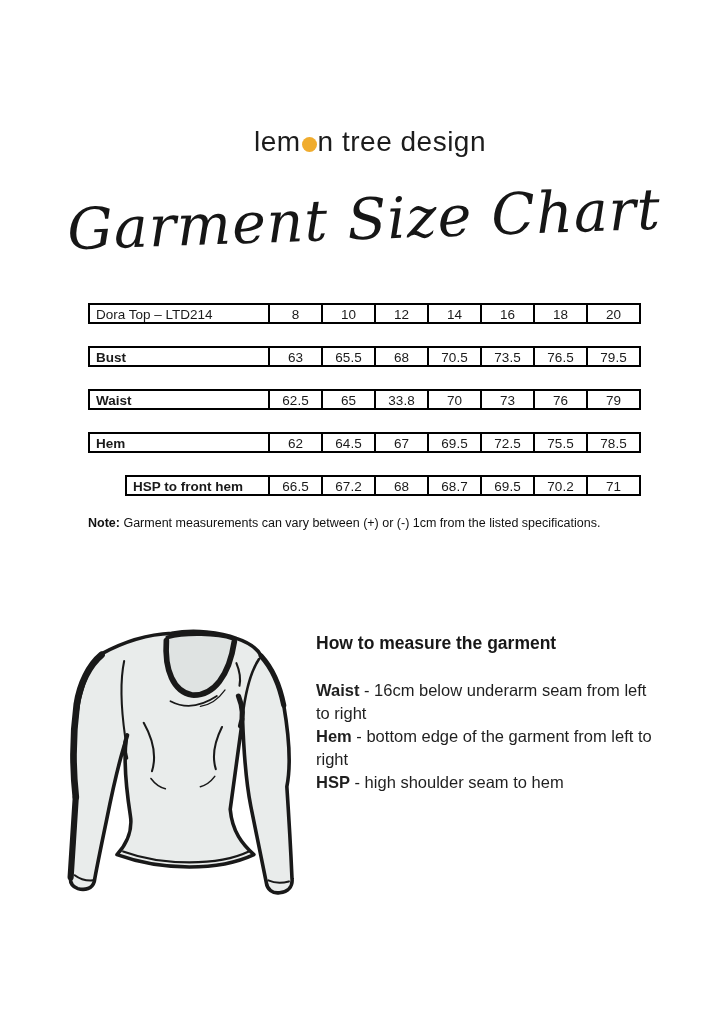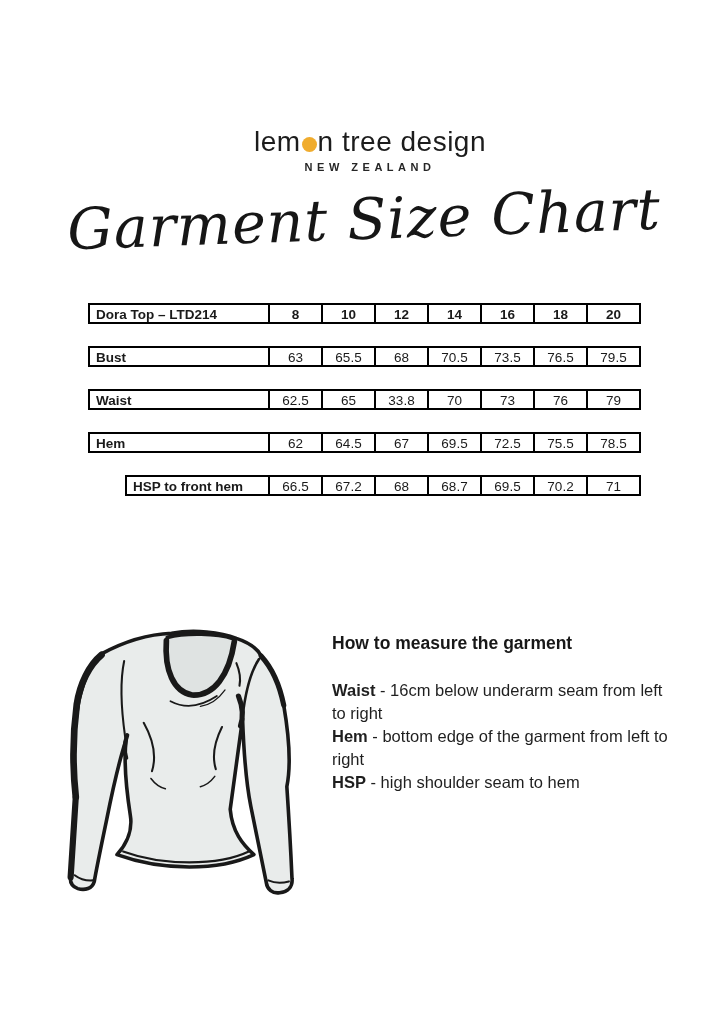--- a/index.html
+++ b/index.html
@@ -34,47 +34,46 @@
     height:21px; margin-bottom:22px; background:#fff;
   }
   .trow:last-child { margin-bottom:0;margin-left:37px; }
   .cell {
     flex:0 0 53px; border-left:2px solid #000;
     font-size:13.5px; line-height:17px; text-align:center; padding-top:1px;
   }
   .cell.label {
     flex:1 1 auto; border-left:none; text-align:left; padding-left:6px; font-weight:bold;
   }
-  .trow.header .cell { font-weight:bold; }
+  .trow.header .cell { font-weight:normal; }
 
   
   .note { position:absolute; left:88px; top:516px; font-size:12.5px; color:#111; }
   .note b { font-weight:bold; }
 
   
   .illustration { position:absolute; left:64px; top:624px; width:248px; height:278px; }
   .caption {
     position:absolute; left:64px; top:905px; width:248px; text-align:center;
     font-size:15.5px; color:#1c1c1c;
   }
 
   
-  .howto { position:absolute; left:332px; top:632px; width:336px; font-size:16.5px; line-height:23px; color:#1f1f1f; }
+  .howto { position:absolute; left:316px; top:632px; width:336px; font-size:16.5px; line-height:23px; color:#1f1f1f; }
   .howto-title { font-size:17.5px; font-weight:bold; margin-bottom:24px; color:#181818; }
   .measure-item strong { font-weight:bold; }
   .howto-paragraph { margin-top:23px; }
 </style>
 </head>
 <body>
 
 <div class="page">
 
   <div class="logo">
     <div class="brand"><span>lem</span><span class="brand-dot"></span><span>n tree design</span></div>
-    <div class="country">NEW ZEALAND</div>
   </div>
 
   <div class="heading">Garment Size Chart</div>
 
   <div class="table-wrap">
     <div class="trow header">
       <div class="cell label">Dora Top – LTD214</div>
       <div class="cell">8</div>
       <div class="cell">10</div>
       <div class="cell">12</div>
@@ -122,20 +121,21 @@
       <div class="cell">66.5</div>
       <div class="cell">67.2</div>
       <div class="cell">68</div>
       <div class="cell">68.7</div>
       <div class="cell">69.5</div>
       <div class="cell">70.2</div>
       <div class="cell">71</div>
     </div>
   </div>
 
+  <div class="note"><b>Note:</b> <span>Garment measurements can vary between (+) or (-) 1cm from the listed specifications.</span></div>
 
   <div class="illustration">
     <svg width="248" height="278" viewBox="0 0 240 270" xmlns="http://www.w3.org/2000/svg">
 
       <path d="M 36,29
                C 58,17 82,10 104,9
                C 126,5 152,8 167,14
                C 179,18 187,23 191,31
                C 202,43 209,59 213,79
                C 218,108 220,138 216,158

